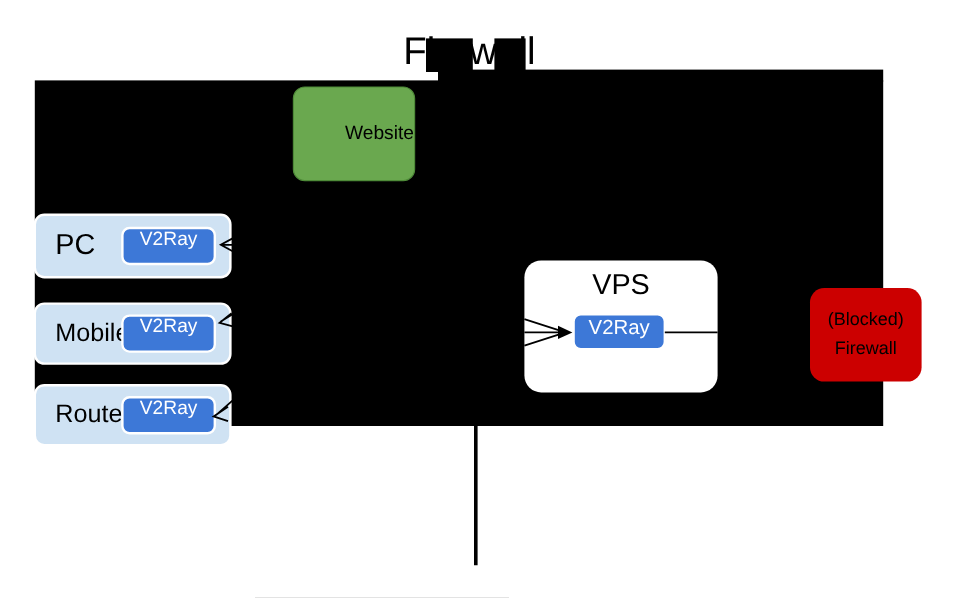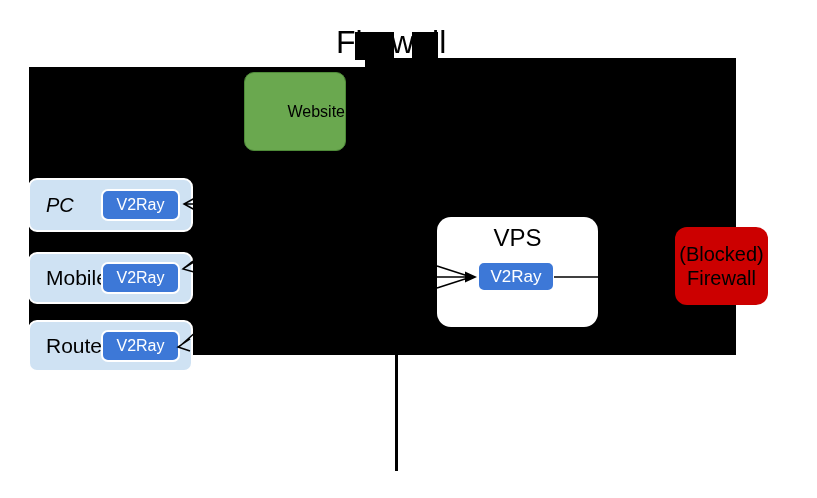--- a/index.html
+++ b/index.html
@@ -28,43 +28,43 @@
   
   .client{
     position:absolute;left:28px;width:165px;
     background:#cfe2f3;border:2px solid #ffffff;border-radius:9px;
     box-sizing:border-box;
   }
   .client-label{
     position:absolute;left:16px;top:50%;transform:translateY(-50%);
     font-size:21px;color:#000;
   }
-  .client.pc .client-label{font-size:20px;font-style:italic;}
+  .client.pc .client-label{font-size:24px;}
   .chip{
     position:absolute;background:#3d78d7;border:2px solid #ffffff;border-radius:7px;
-    display:flex;align-items:center;justify-content:center;
+    display:flex;justify-content:center;
     color:#ffffff;font-size:16px;box-sizing:border-box;
   }
   .client .chip{width:79px;height:32px;right:11px;top:50%;transform:translateY(-50%);}
   
   .vps{
     position:absolute;left:437px;top:217px;width:161px;height:110px;
     background:#ffffff;border-radius:14px;box-sizing:border-box;
   }
   .vps-title{
     position:absolute;top:7px;left:0;width:100%;text-align:center;
     font-size:24px;color:#000;
   }
   .vps .chip{left:40px;top:44px;width:78px;height:31px;font-size:17px;}
   
   .blocked{
-    position:absolute;left:675px;top:227px;width:93px;height:78px;
+    position:absolute;left:675px;top:240px;width:93px;height:78px;
     background:#cc0000;border-radius:12px;
     display:flex;flex-direction:column;align-items:center;justify-content:center;
-    font-size:20px;color:#000;line-height:24px;box-sizing:border-box;
+    font-size:15px;color:#000;line-height:24px;box-sizing:border-box;
   }
   
   .overlay{position:absolute;left:0;top:0;width:817px;height:498px;pointer-events:none;}
   .overlay path{stroke:#000;fill:none;stroke-width:1.5;}
   .overlay path.filled{fill:#000;stroke:none;}
   .overlay path.thick{stroke-width:3;}
 </style>
 </head>
 <body>
 

